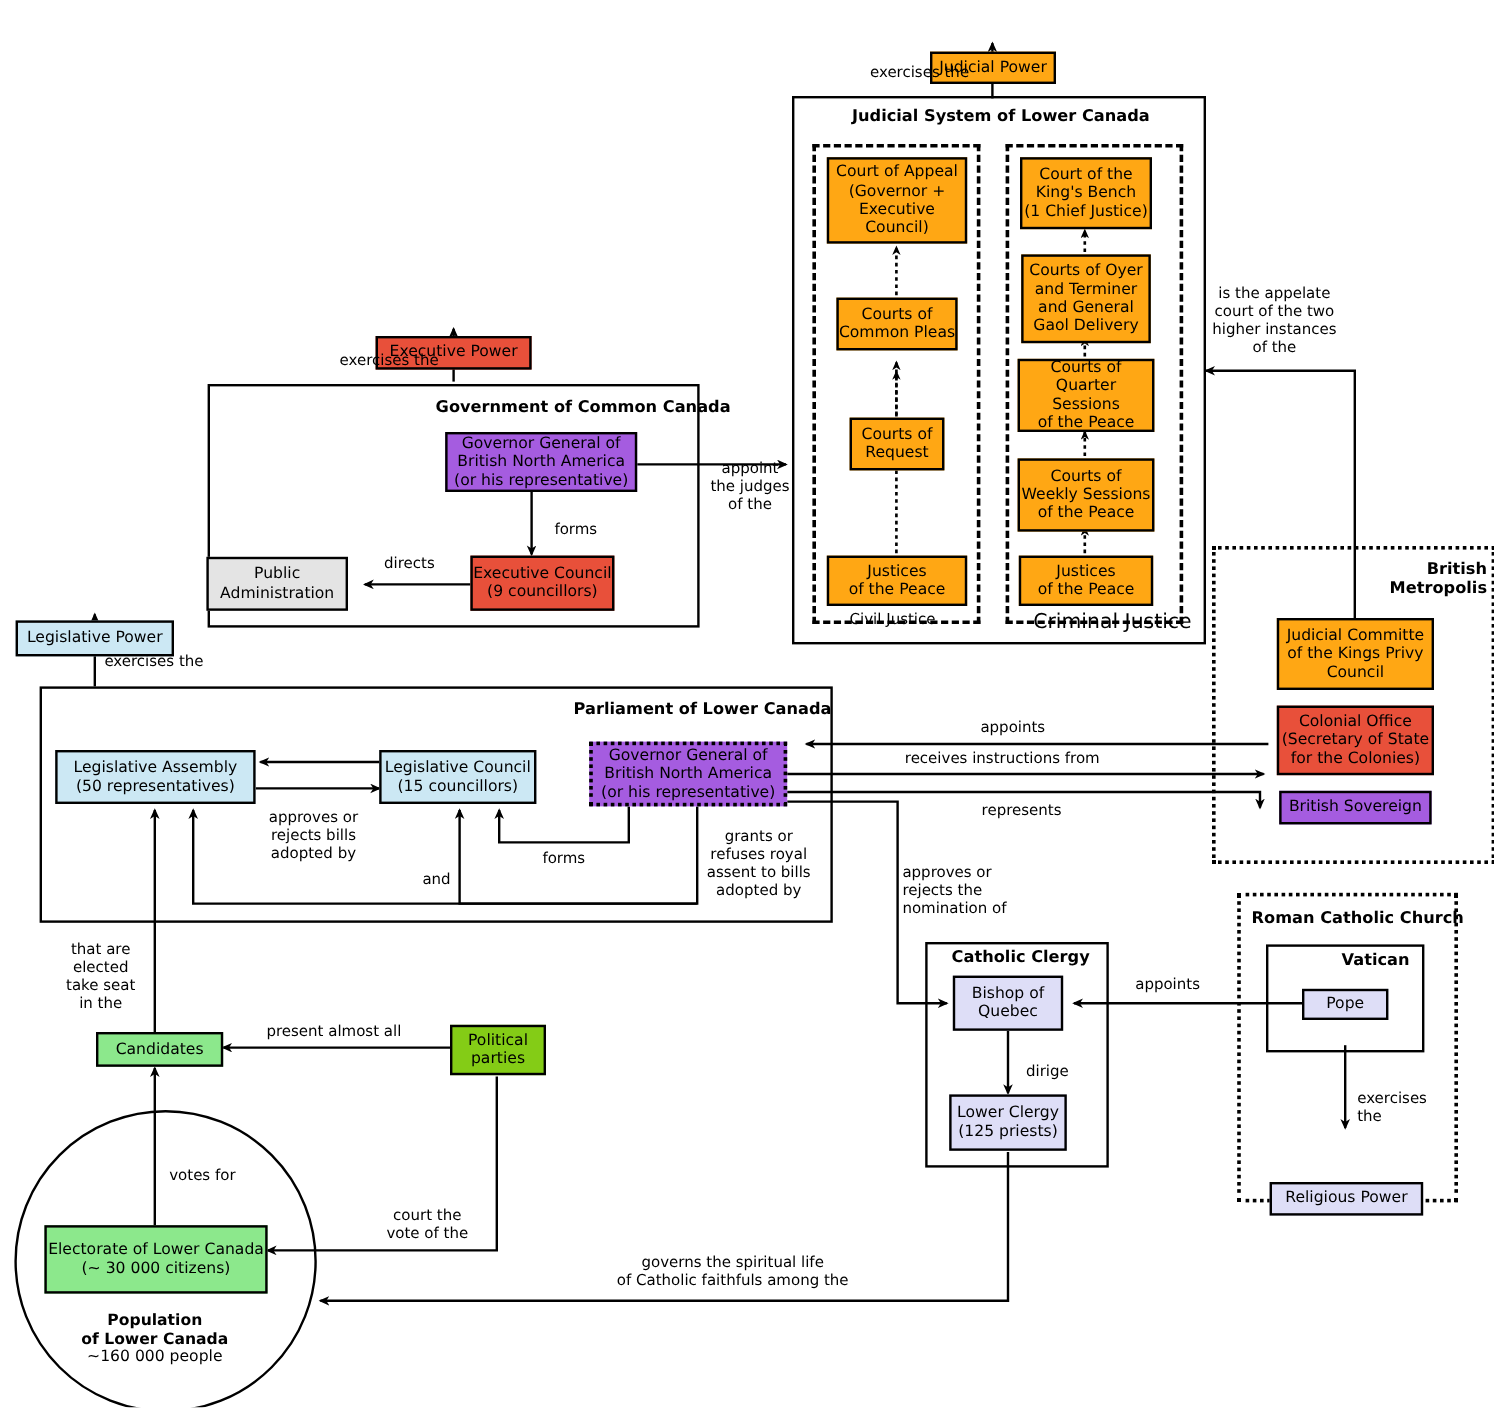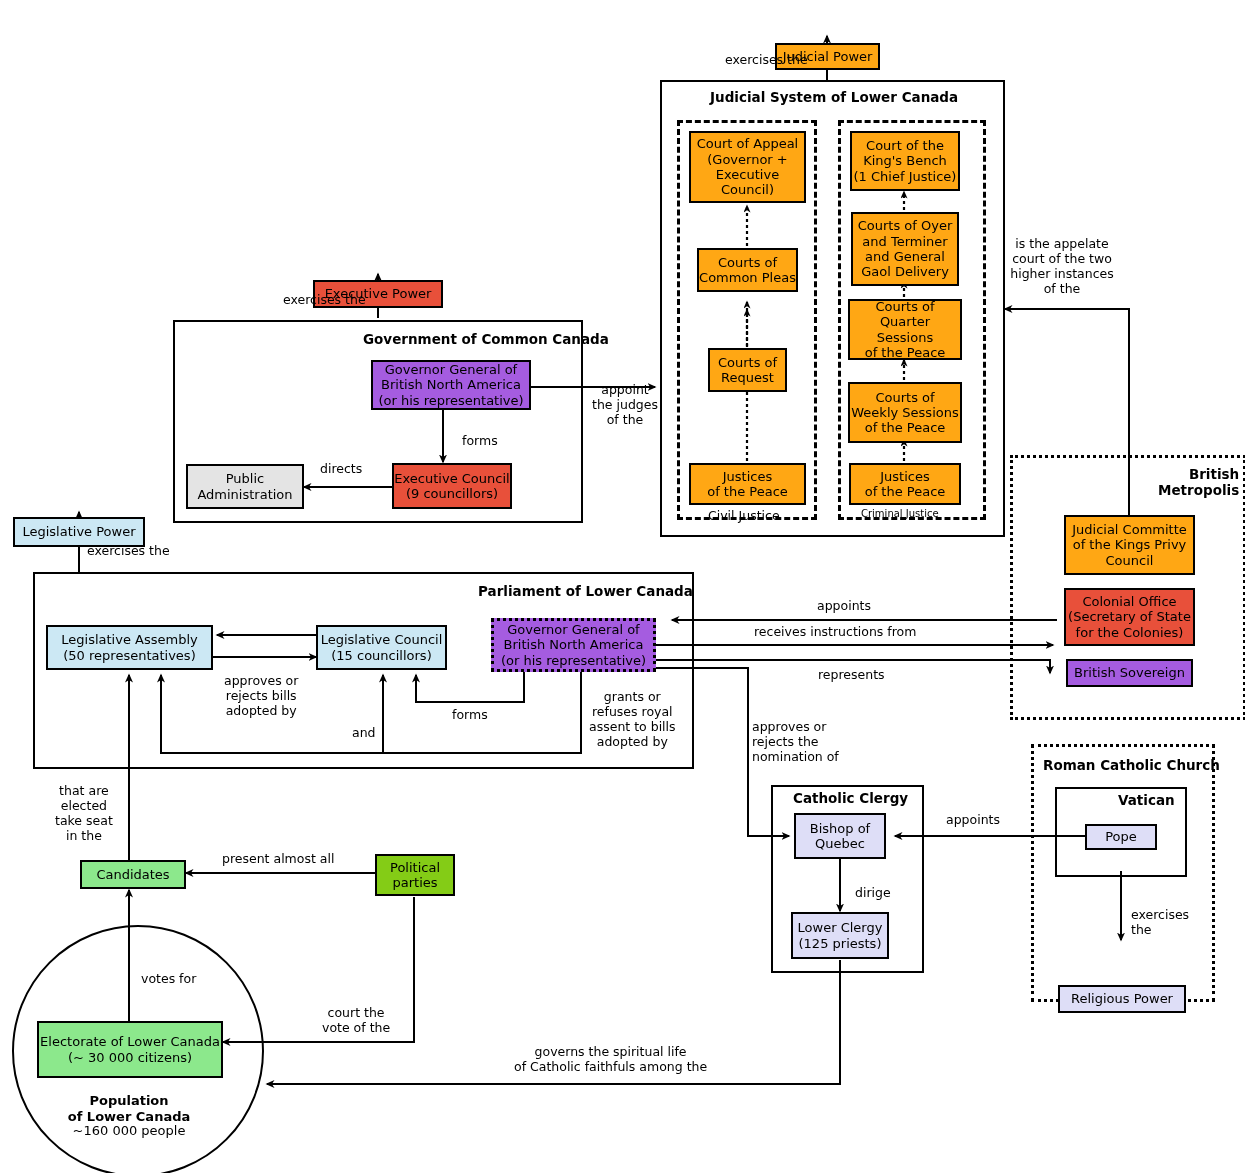--- a/index.html
+++ b/index.html
@@ -116,21 +116,21 @@
     <span>Religious Power</span>
   </div>
 
   <div class="group" style="left:660px;top:80px;width:345px;height:457px;"></div>
   <div class="gtitle" style="left:710px;top:89px;">Judicial System of Lower Canada</div>
 
   <div class="group dashdot" style="left:677px;top:120px;width:140px;height:400px;"></div>
   <div class="gtitle" style="left:708px;top:508px;font-weight:normal;font-size:12.5px;">Civil Justice</div>
 
   <div class="group dashdot" style="left:838px;top:120px;width:148px;height:400px;"></div>
-  <div class="gtitle" style="left:861px;top:508px;font-weight:normal;font-size:10px;">Criminal Justice</div>
+  <div class="gtitle" style="left:861px;top:508px;font-weight:normal;font-size:17px;">Criminal Justice</div>
 
   <div class="node orange" style="left:689px;top:131px;width:117px;height:72px;">
     <span>Court of Appeal
 (Governor +
 Executive Council)</span>
   </div>
   <div class="node orange" style="left:697px;top:248px;width:101px;height:44px;">
     <span>Courts of
 Common Pleas</span>
   </div>
@@ -170,21 +170,21 @@
   </div>
 
   <div class="group" style="left:173px;top:320px;width:410px;height:203px;"></div>
   <div class="gtitle" style="left:363px;top:331px;">Government of Common Canada</div>
 
   <div class="node purple" style="left:371px;top:360px;width:160px;height:50px;">
     <span>Governor General of
 British North America
 (or his representative)</span>
   </div>
-  <div class="node grey" style="left:186px;top:464px;width:118px;height:45px;">
+  <div class="node grey" style="left:172px;top:464px;width:118px;height:45px;">
     <span>Public
 Administration</span>
   </div>
   <div class="node red" style="left:392px;top:463px;width:120px;height:46px;">
     <span>Executive Council
 (9 councillors)</span>
   </div>
 
   <div class="group" style="left:33px;top:572px;width:661px;height:197px;"></div>
   <div class="gtitle" style="left:478px;top:583px;">Parliament of Lower Canada</div>

